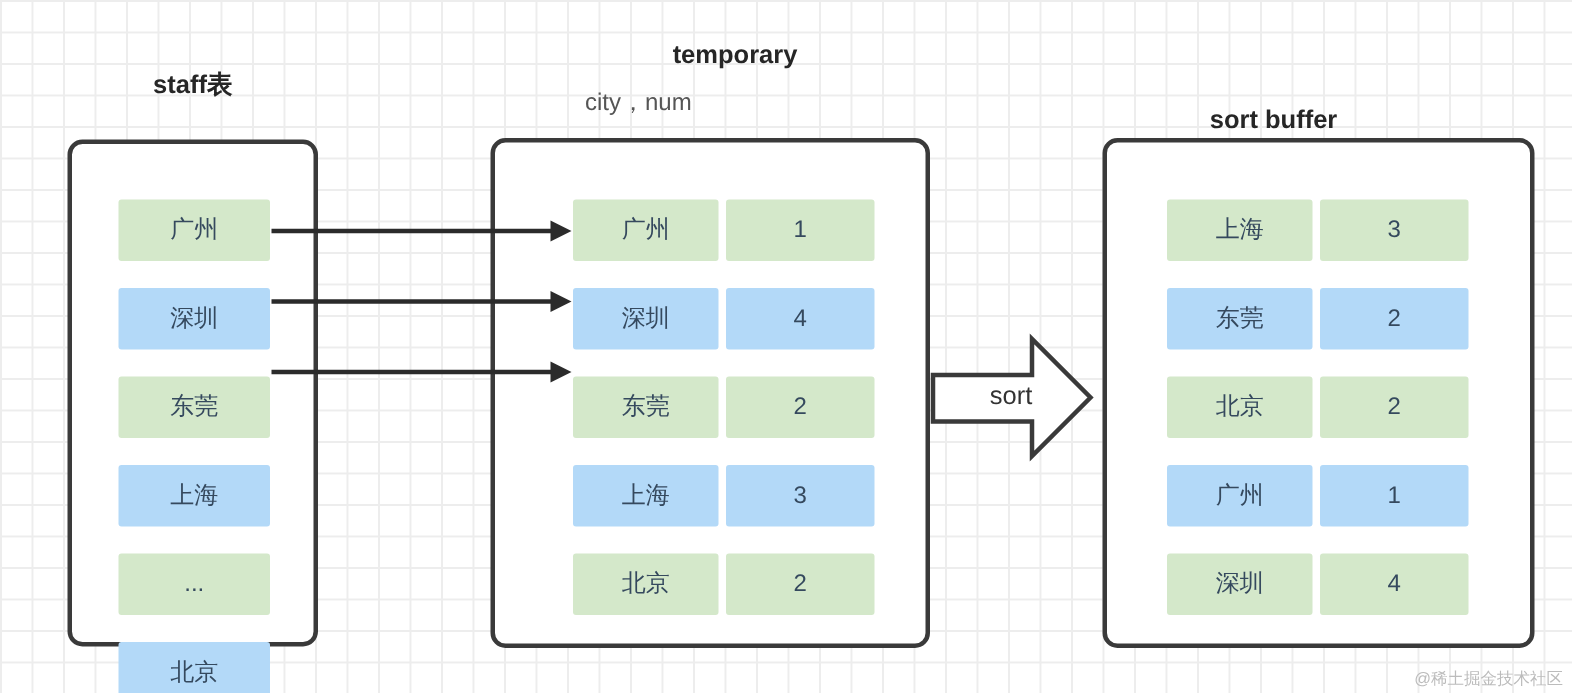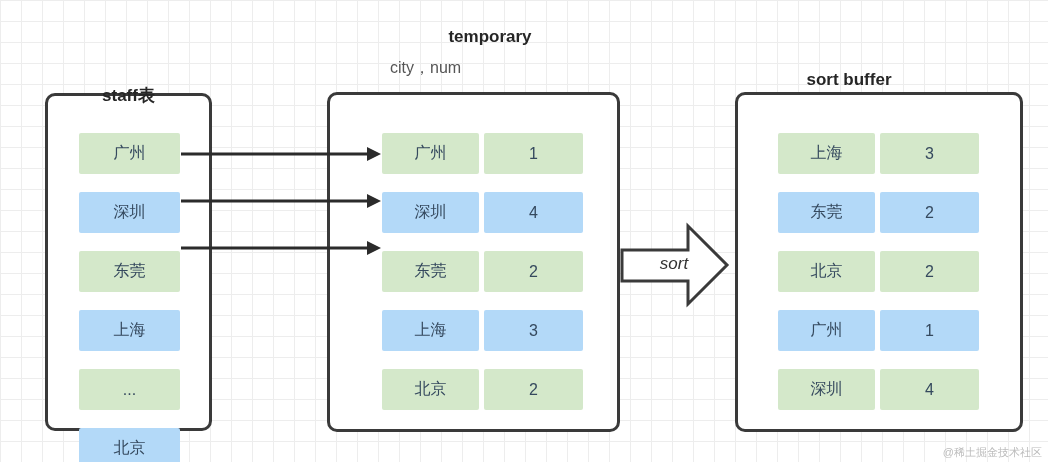--- a/index.html
+++ b/index.html
@@ -40,21 +40,21 @@
   .sortbuffer-box { left: 735px; top: 92px; width: 288px; height: 340px; }
 
   .title {
     position: absolute;
     font-size: 17px;
     font-weight: bold;
     color: var(--title-text);
     text-align: center;
     z-index: 2;
   }
-  .staff-title      { left: 45px;  top: 45px; width: 167px; margin-top: 39px; }
+  .staff-title      { left: 45px;  top: 45px; width: 167px; }
   .temporary-title  { left: 390px; top: 27px; width: 200px; }
   .sortbuffer-title { left: 705px; top: 46px; width: 288px; margin-top: 24px; }
   .subtitle {
     position: absolute;
     left: 390px; top: 58px; width: 200px;
     font-size: 16px;
     font-weight: normal;
     color: var(--subtitle-text);
     text-align: left;
     z-index: 2;
@@ -99,21 +99,20 @@
   }
 
   .sort-label {
     position: absolute;
     left: 640px; top: 254px;
     width: 68px;
     text-align: center;
     font-size: 17px;
     color: #333333;
     z-index: 4;
-    font-style: italic;
   }
 
   .watermark {
     position: absolute;
     right: 6px;
     bottom: 2px;
     font-size: 11px;
     color: var(--watermark);
     z-index: 5;
     text-align: center;

